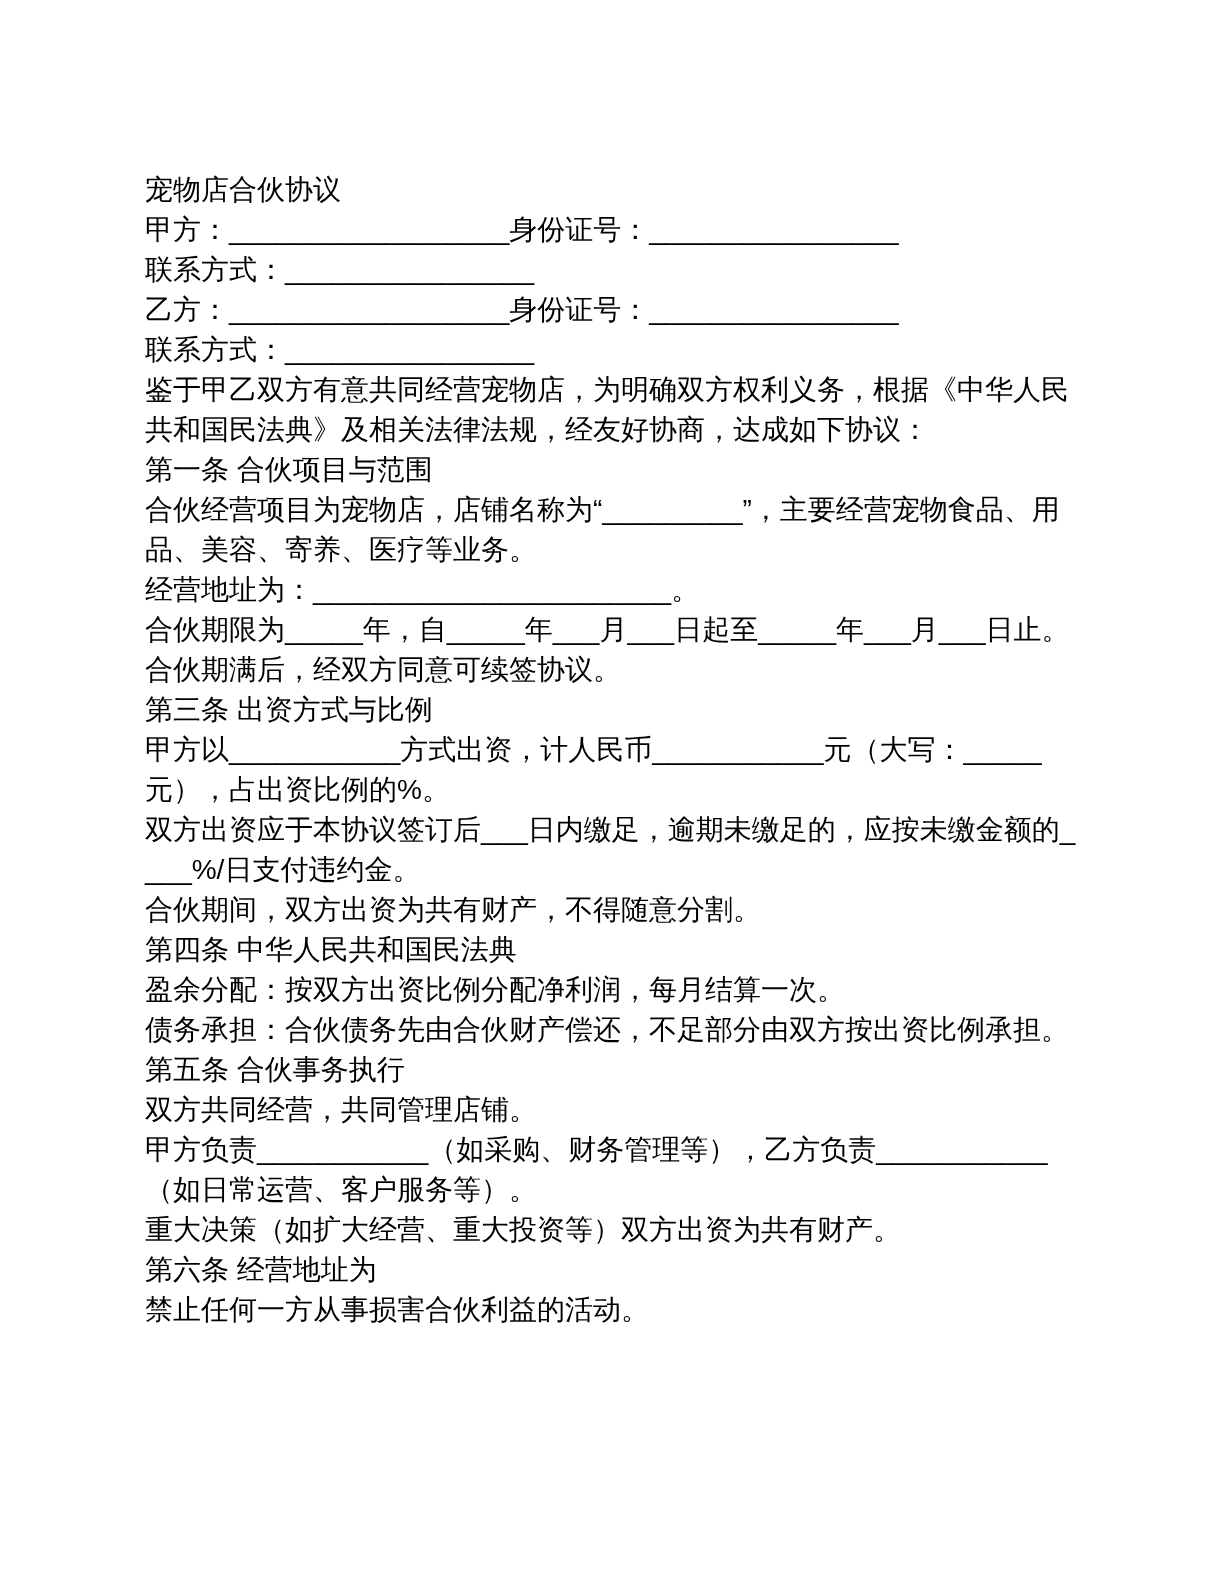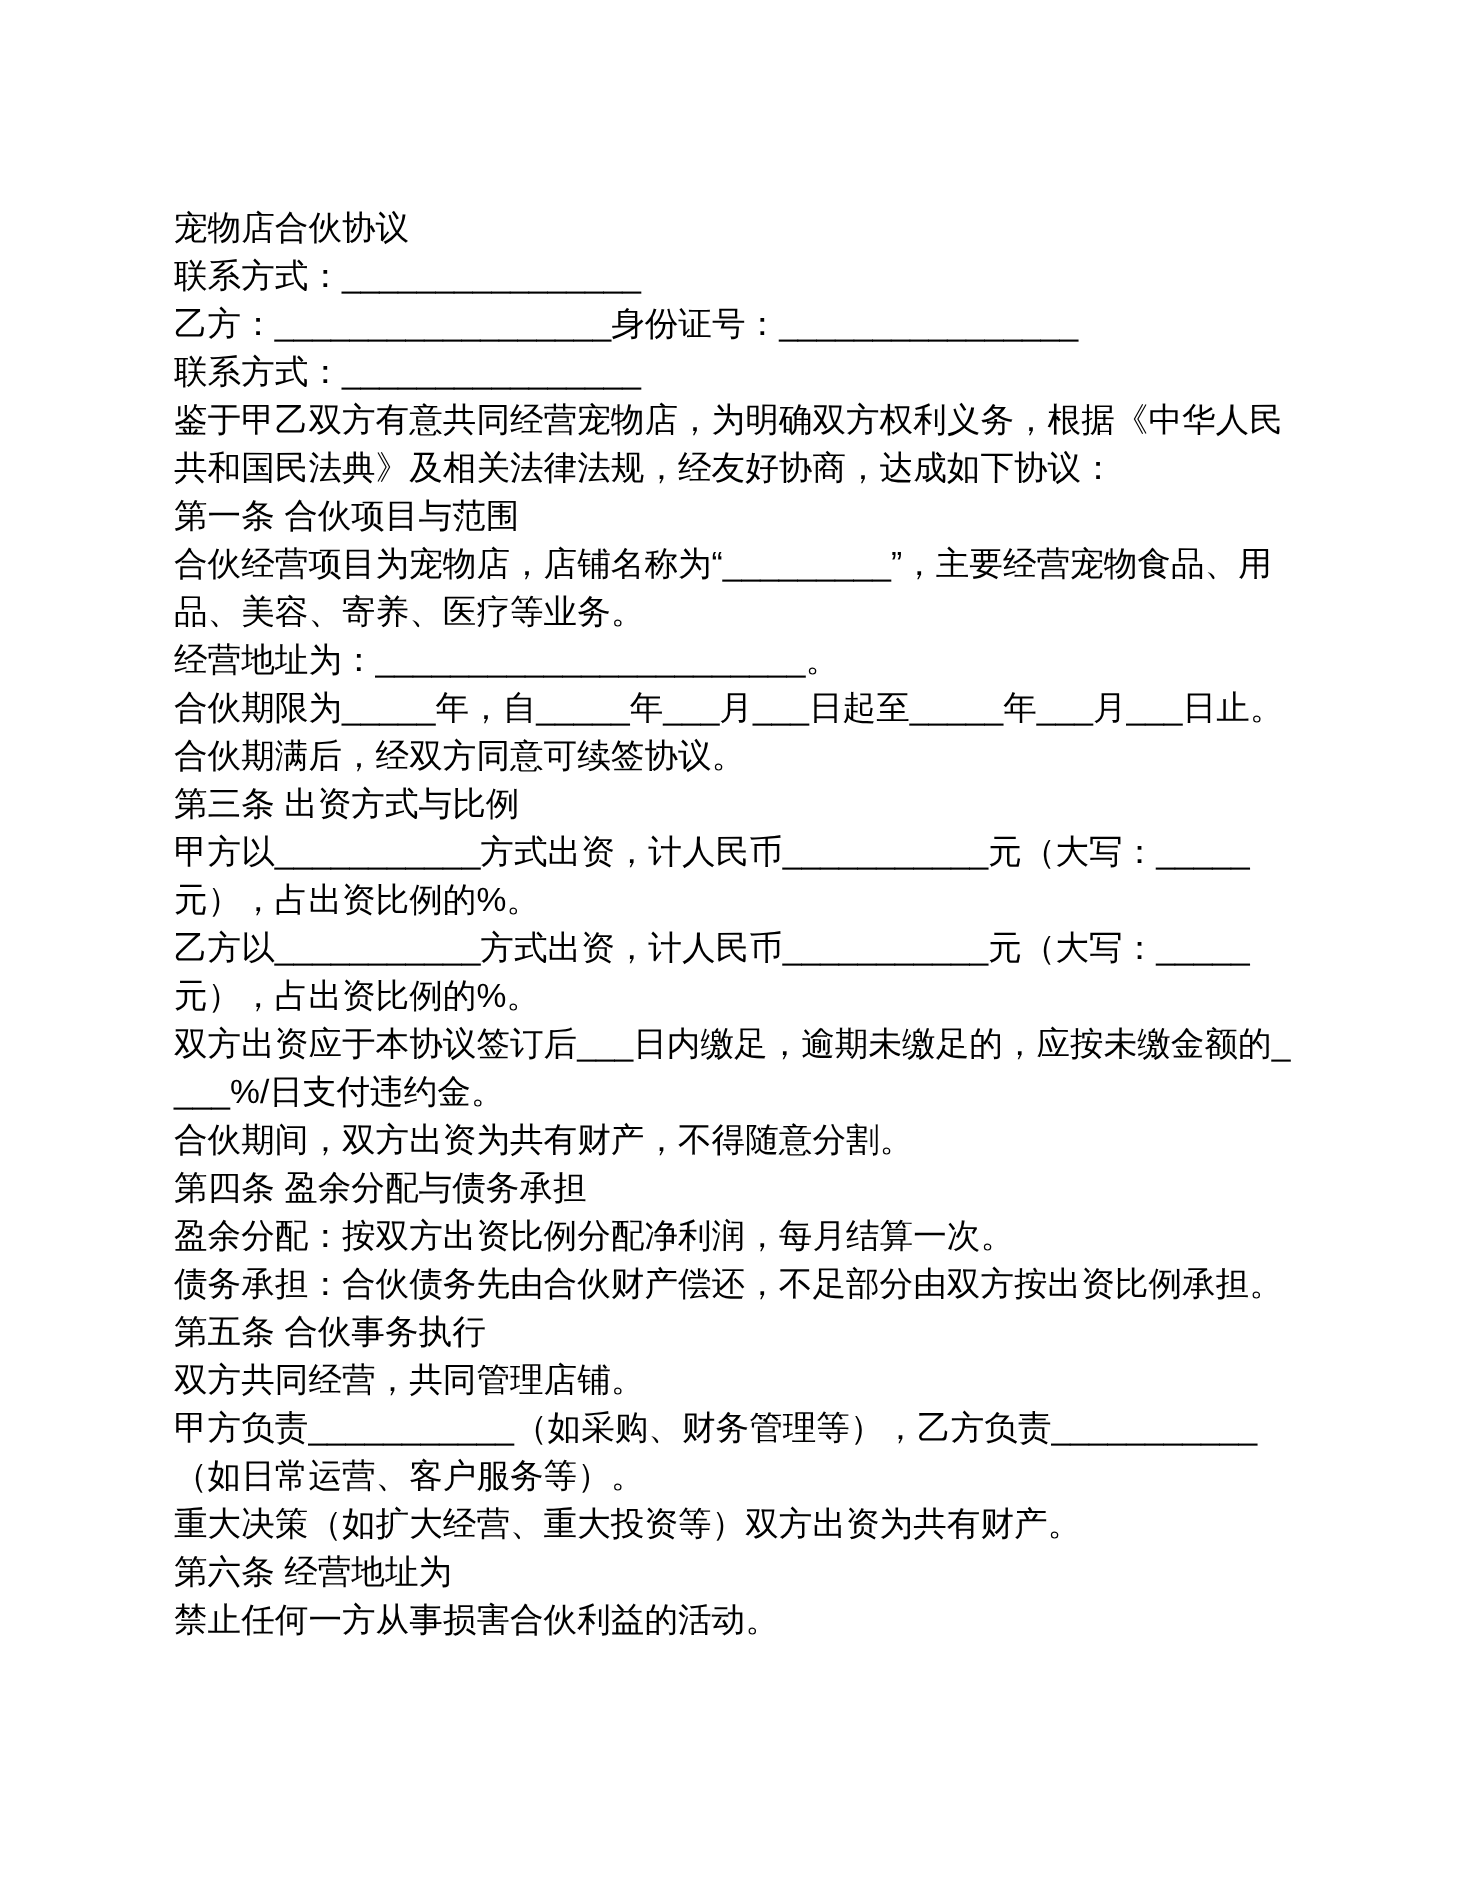--- a/index.html
+++ b/index.html
@@ -29,35 +29,35 @@
     overflow-wrap: break-word;
     white-space: normal;
   }
 </style>
 </head>
 <body>
 
 <div class="page">
   <p class="doc-title">宠物店合伙协议</p>
   <div id="paragraphs">
+      <p class="para">甲方：__________________身份证号：________________</p>
       <p class="para">联系方式：________________</p>
       <p class="para">乙方：__________________身份证号：________________</p>
       <p class="para">联系方式：________________</p>
       <p class="para">鉴于甲乙双方有意共同经营宠物店，为明确双方权利义务，根据《中华人民共和国民法典》及相关法律法规，经友好协商，达成如下协议：</p>
       <p class="para">第一条 合伙项目与范围</p>
       <p class="para">合伙经营项目为宠物店，店铺名称为“_________”，主要经营宠物食品、用品、美容、寄养、医疗等业务。</p>
       <p class="para">经营地址为：_______________________。</p>
       <p class="para">合伙期限为_____年，自_____年___月___日起至_____年___月___日止。</p>
       <p class="para">合伙期满后，经双方同意可续签协议。</p>
       <p class="para">第三条 出资方式与比例</p>
       <p class="para">甲方以___________方式出资，计人民币___________元（大写：_____元），占出资比例的%。</p>
-      <p class="para">乙方以___________方式出资，计人民币___________元（大写：_____元），占出资比例的%。</p>
       <p class="para">双方出资应于本协议签订后___日内缴足，逾期未缴足的，应按未缴金额的____%/日支付违约金。</p>
       <p class="para">合伙期间，双方出资为共有财产，不得随意分割。</p>
-      <p class="para">第四条 盈余分配与债务承担</p>
+      <p class="para">第四条 中华人民共和国民法典</p>
       <p class="para">盈余分配：按双方出资比例分配净利润，每月结算一次。</p>
       <p class="para">债务承担：合伙债务先由合伙财产偿还，不足部分由双方按出资比例承担。</p>
       <p class="para">第五条 合伙事务执行</p>
       <p class="para">双方共同经营，共同管理店铺。</p>
       <p class="para">甲方负责___________（如采购、财务管理等），乙方负责___________（如日常运营、客户服务等）。</p>
       <p class="para">重大决策（如扩大经营、重大投资等）双方出资为共有财产。</p>
       <p class="para">第六条 经营地址为</p>
       <p class="para">禁止任何一方从事损害合伙利益的活动。</p>
     </div>
 </div>

